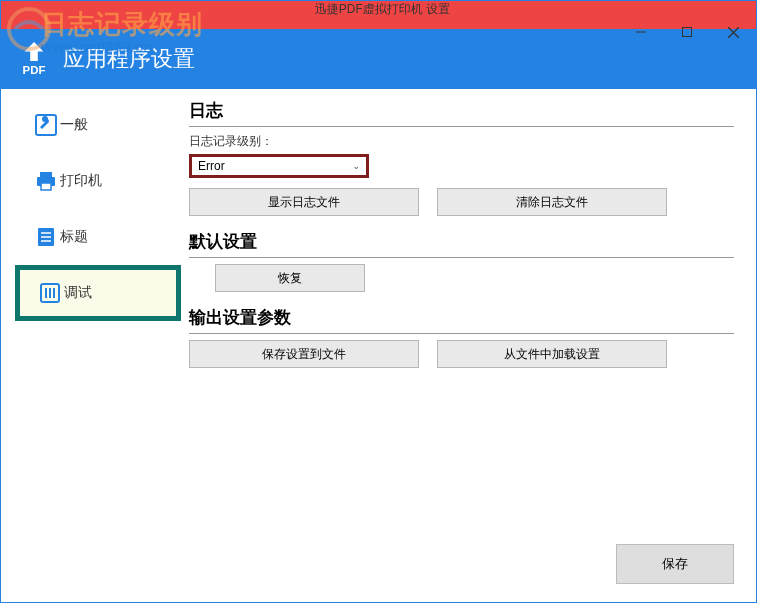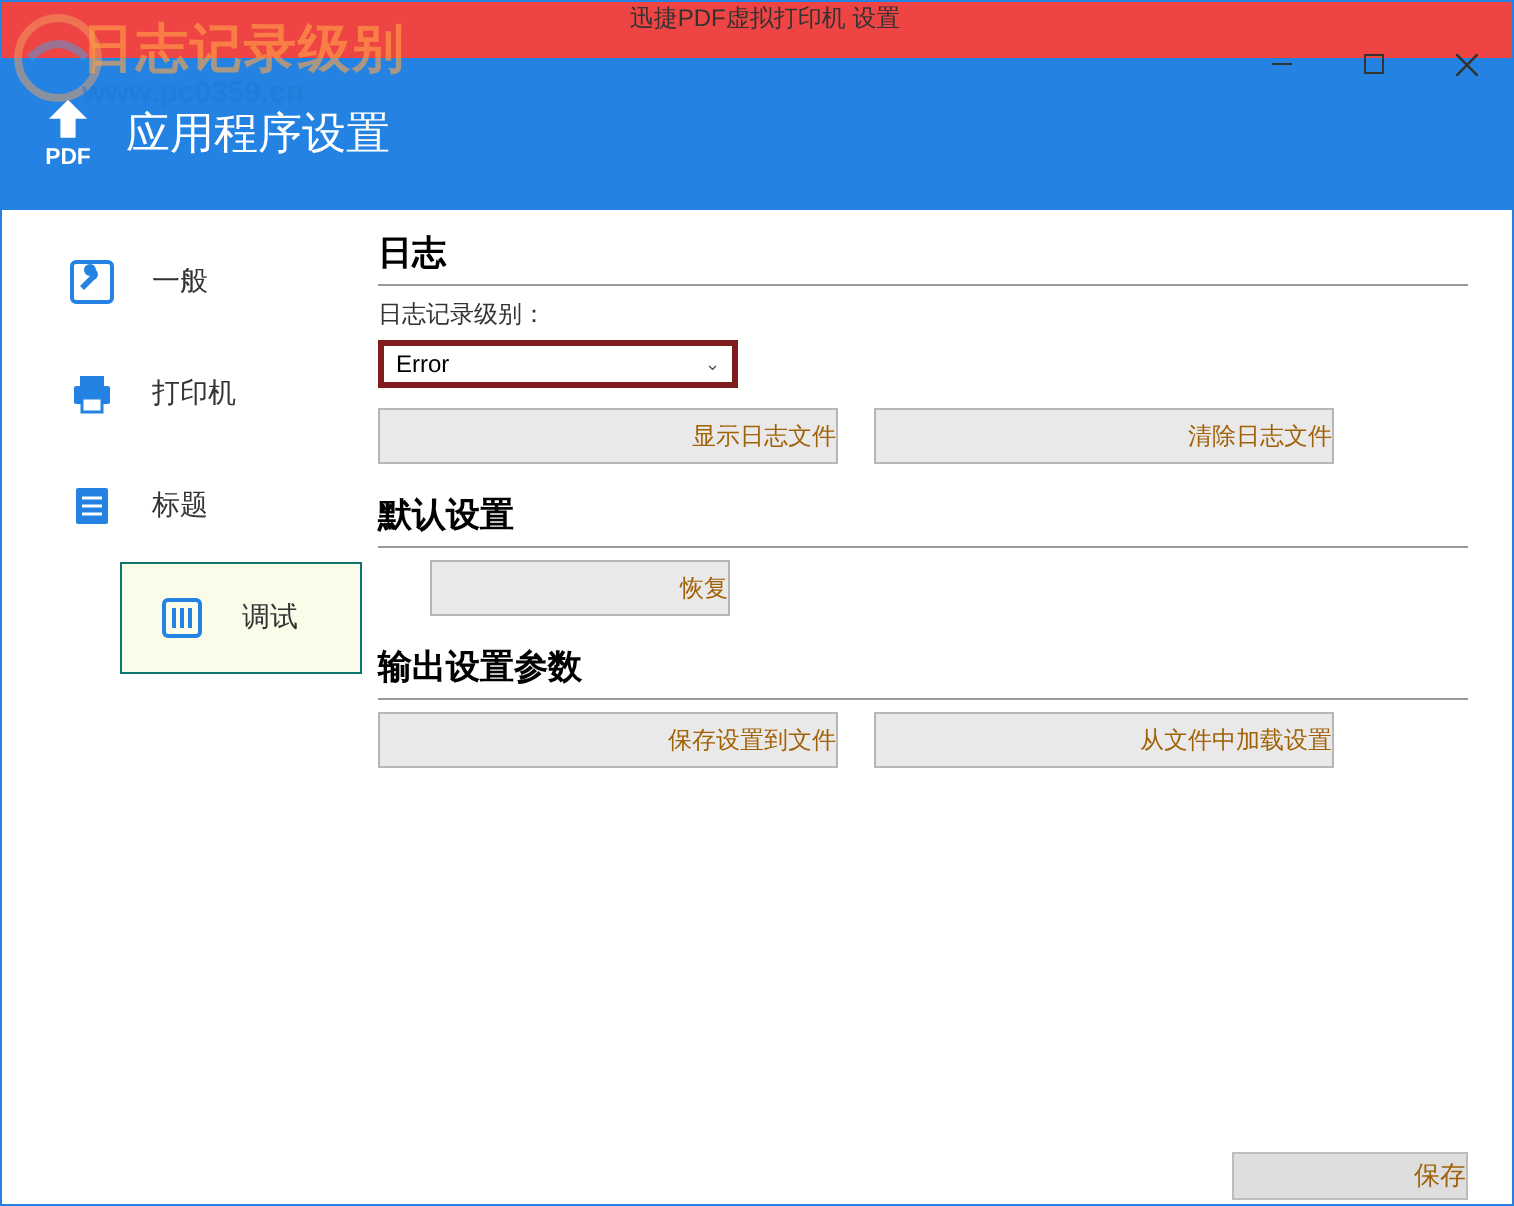--- a/index.html
+++ b/index.html
@@ -31,46 +31,45 @@
     }
     .titlebar .title { padding-left: 8px; font-size: 12px; color: #333; }
     .win-controls { margin-left: auto; display: flex; }
     .win-btn {
       width: 46px; height: 28px; display: flex;
       align-items: center; justify-content: center;
       font-family: "Segoe UI Symbol", sans-serif;
       font-size: 11px; color: #333;
     }
     .header {
-      height: 76px; background: #2483e2;
+      height: 60px; background: #2483e2;
       display: flex; align-items: center;
       padding-left: 14px; color: #fff;
     }
     .header .logo {
       width: 38px; height: 38px; margin-right: 10px;
       display: flex; align-items: center; justify-content: center;
       font-size: 11px; font-weight: bold;
       position: relative;
     }
     .header .logo svg { width: 38px; height: 38px; }
     .header .title-main { font-size: 22px; font-weight: 400; }
     .body { display: flex; height: calc(603px - 28px - 60px); }
     .sidebar {
       width: 180px; padding: 8px 0 0 14px;
       display: flex; flex-direction: column; gap: 0;
     }
     .sidebar-item {
       height: 56px; display: flex; align-items: center;
-      padding-left: 18px; gap: 18px; cursor: pointer;
+      padding-left: 18px; gap: 2px; cursor: pointer;
       border: 1px solid transparent;
     }
     .sidebar-item.active {
       background: #fbfbe9;
-      border: 1px solid #0f766e;
-      margin-left: 45px;
+      border: 5px solid #0f766e;
     }
     .sidebar-item .icon { width: 24px; height: 24px; color: #2483e2; }
     .sidebar-item .label { font-size: 14px; color: #333; }
     .content {
       flex: 1; padding: 10px 22px 0 8px;
       display: flex; flex-direction: column;
     }
     .section { margin-bottom: 14px; }
     .section-title {
       font-size: 17px; font-weight: bold; color: #000;
@@ -82,30 +81,30 @@
       width: 180px; height: 24px; border: 3px solid #7f1d1d;
       background: #fff; padding: 1px 6px;
       display: flex; align-items: center; justify-content: space-between;
       font-size: 12px; margin-bottom: 10px;
     }
     .dropdown .chev { font-size: 9px; color: #555; }
     .btn-row { display: flex; gap: 18px; }
     .btn {
       flex: 1; max-width: 230px; height: 28px;
       background: #e9e9e9; border: 1px solid #b6b6b6;
-      display: flex; align-items: center; justify-content: flex-end;
-      font-size: 12px; color: #a16207; cursor: pointer;
+      display: flex; align-items: center; justify-content: center;
+      font-size: 12px; color: #000000; cursor: pointer;
     }
     .btn.narrow { max-width: 150px; flex: 0 0 150px; margin-left: 26px; }
     .footer {
       margin-top: auto; padding: 14px 0 20px;
       display: flex; justify-content: flex-end; gap: 16px;
     }
     .footer .btn {
-      width: 118px; height: 24px; flex: 0 0 118px; max-width: 118px;
+      width: 118px; height: 40px; flex: 0 0 118px; max-width: 118px;
       background: #dedede; border: 1px solid #bcbcbc;
       font-size: 13px;
     }
   </style>
 </head>
 <body>
 
 <div class="watermark">
   <svg style="position:absolute;top:4px;left:4px" width="48" height="48" viewBox="0 0 48 48">
     <circle cx="24" cy="24" r="20" fill="none" stroke="#f0a060" stroke-width="4" opacity="0.5"></circle>

